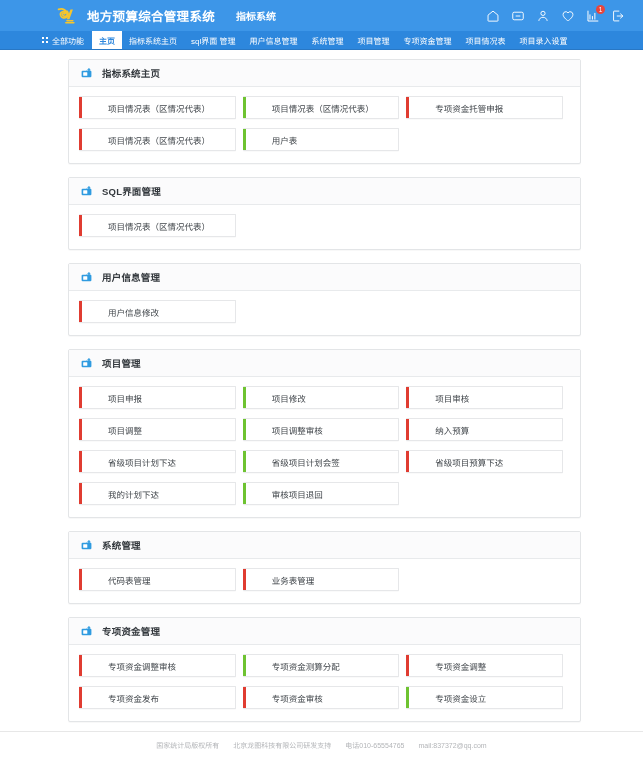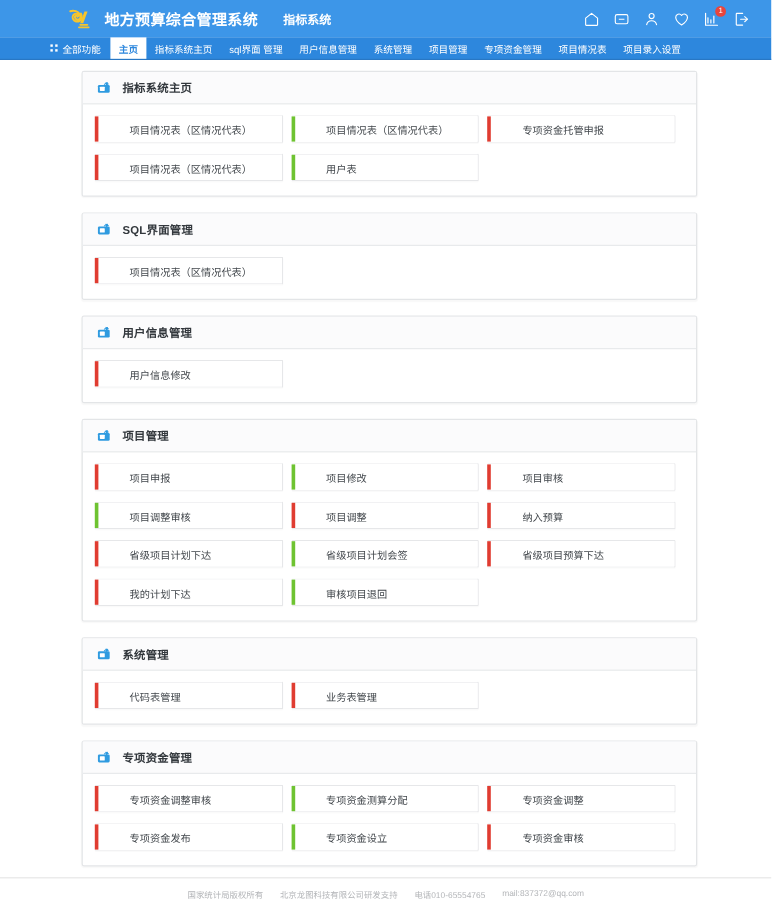--- a/index.html
+++ b/index.html
@@ -462,28 +462,28 @@
             </div>
           </div>
           <div class="cell">
             <div class="tile">
               <div class="tile-bar"></div>
               <div class="tile-label">项目审核</div>
             </div>
           </div>
           <div class="cell">
             <div class="tile">
+              <div class="tile-bar"></div>
+              <div class="tile-label">项目调整</div>
+            </div>
+          </div>
+          <div class="cell">
+            <div class="tile">
               <div class="tile-bar green"></div>
               <div class="tile-label">项目调整审核</div>
-            </div>
-          </div>
-          <div class="cell">
-            <div class="tile">
-              <div class="tile-bar"></div>
-              <div class="tile-label">项目调整</div>
             </div>
           </div>
           <div class="cell">
             <div class="tile">
               <div class="tile-bar"></div>
               <div class="tile-label">纳入预算</div>
             </div>
           </div>
           <div class="cell">
             <div class="tile">
@@ -578,28 +578,28 @@
             </div>
           </div>
           <div class="cell">
             <div class="tile">
               <div class="tile-bar"></div>
               <div class="tile-label">专项资金发布</div>
             </div>
           </div>
           <div class="cell">
             <div class="tile">
+              <div class="tile-bar"></div>
+              <div class="tile-label">专项资金审核</div>
+            </div>
+          </div>
+          <div class="cell">
+            <div class="tile">
               <div class="tile-bar green"></div>
               <div class="tile-label">专项资金设立</div>
-            </div>
-          </div>
-          <div class="cell">
-            <div class="tile">
-              <div class="tile-bar"></div>
-              <div class="tile-label">专项资金审核</div>
             </div>
           </div>
         </div>
       </div>
     </div>
 
   <div class="footer">
     <span>国家统计局版权所有</span>
     <span>北京龙图科技有限公司研发支持</span>
     <span>电话010-65554765</span>

